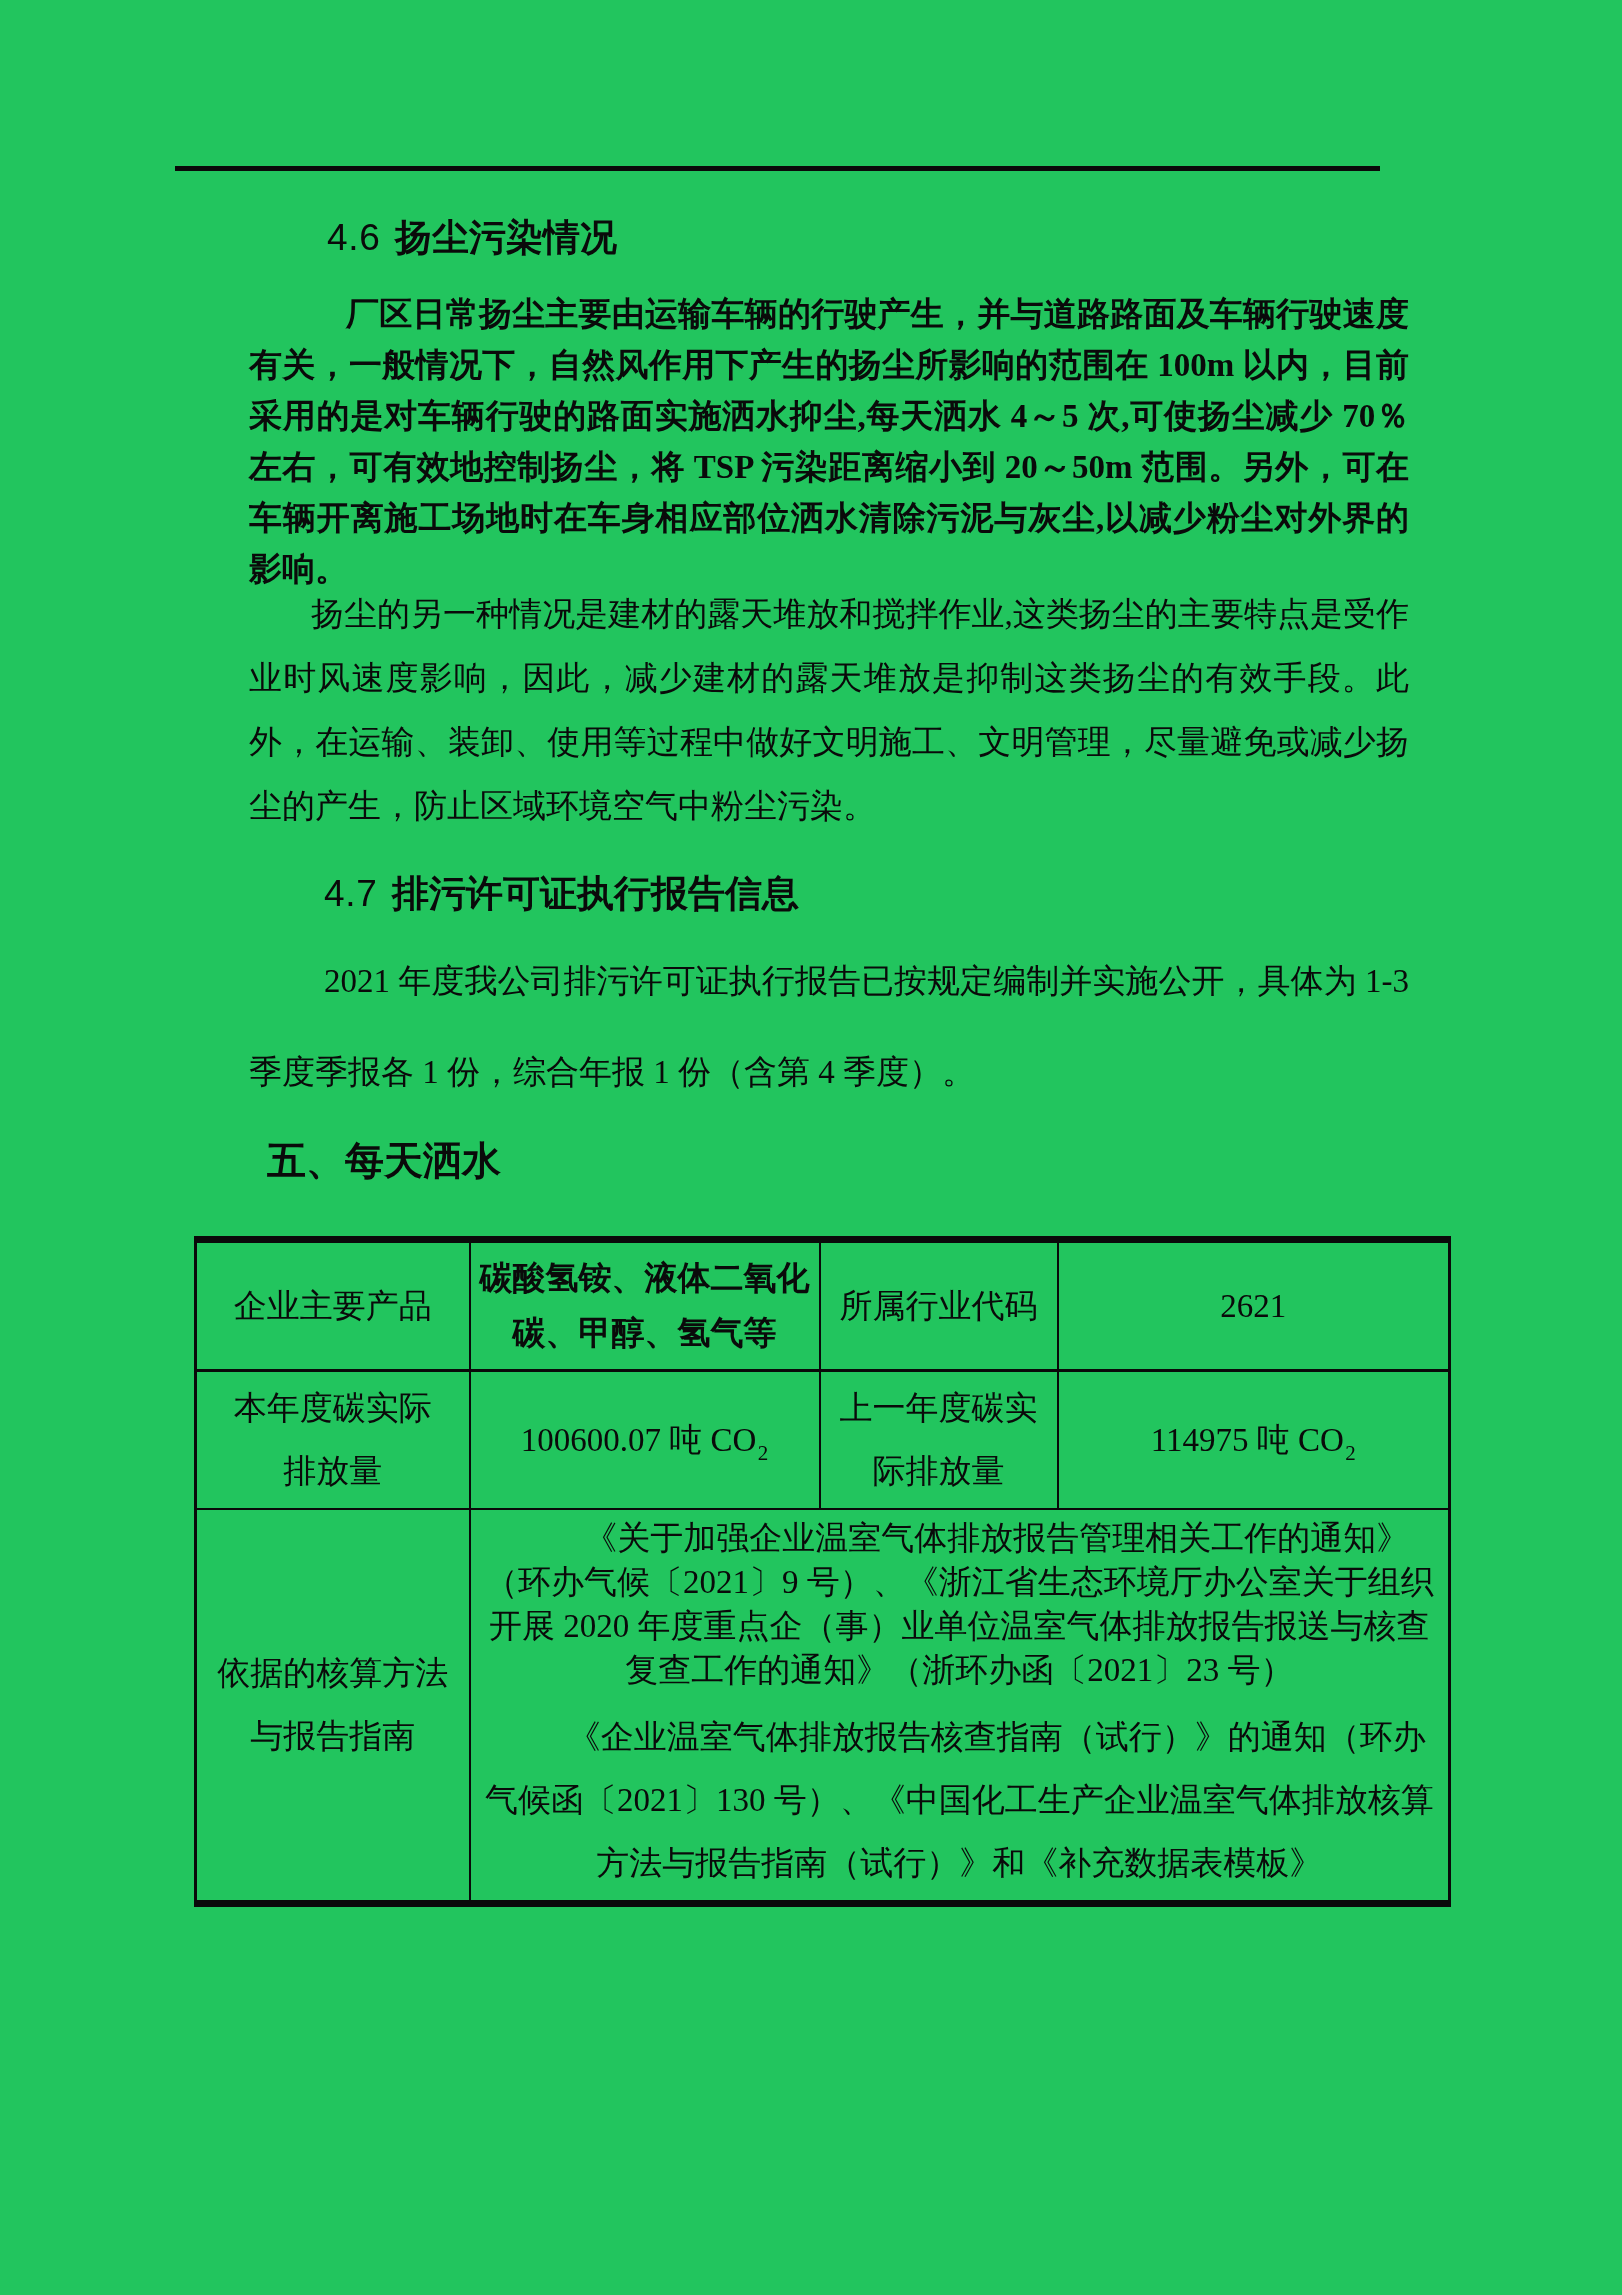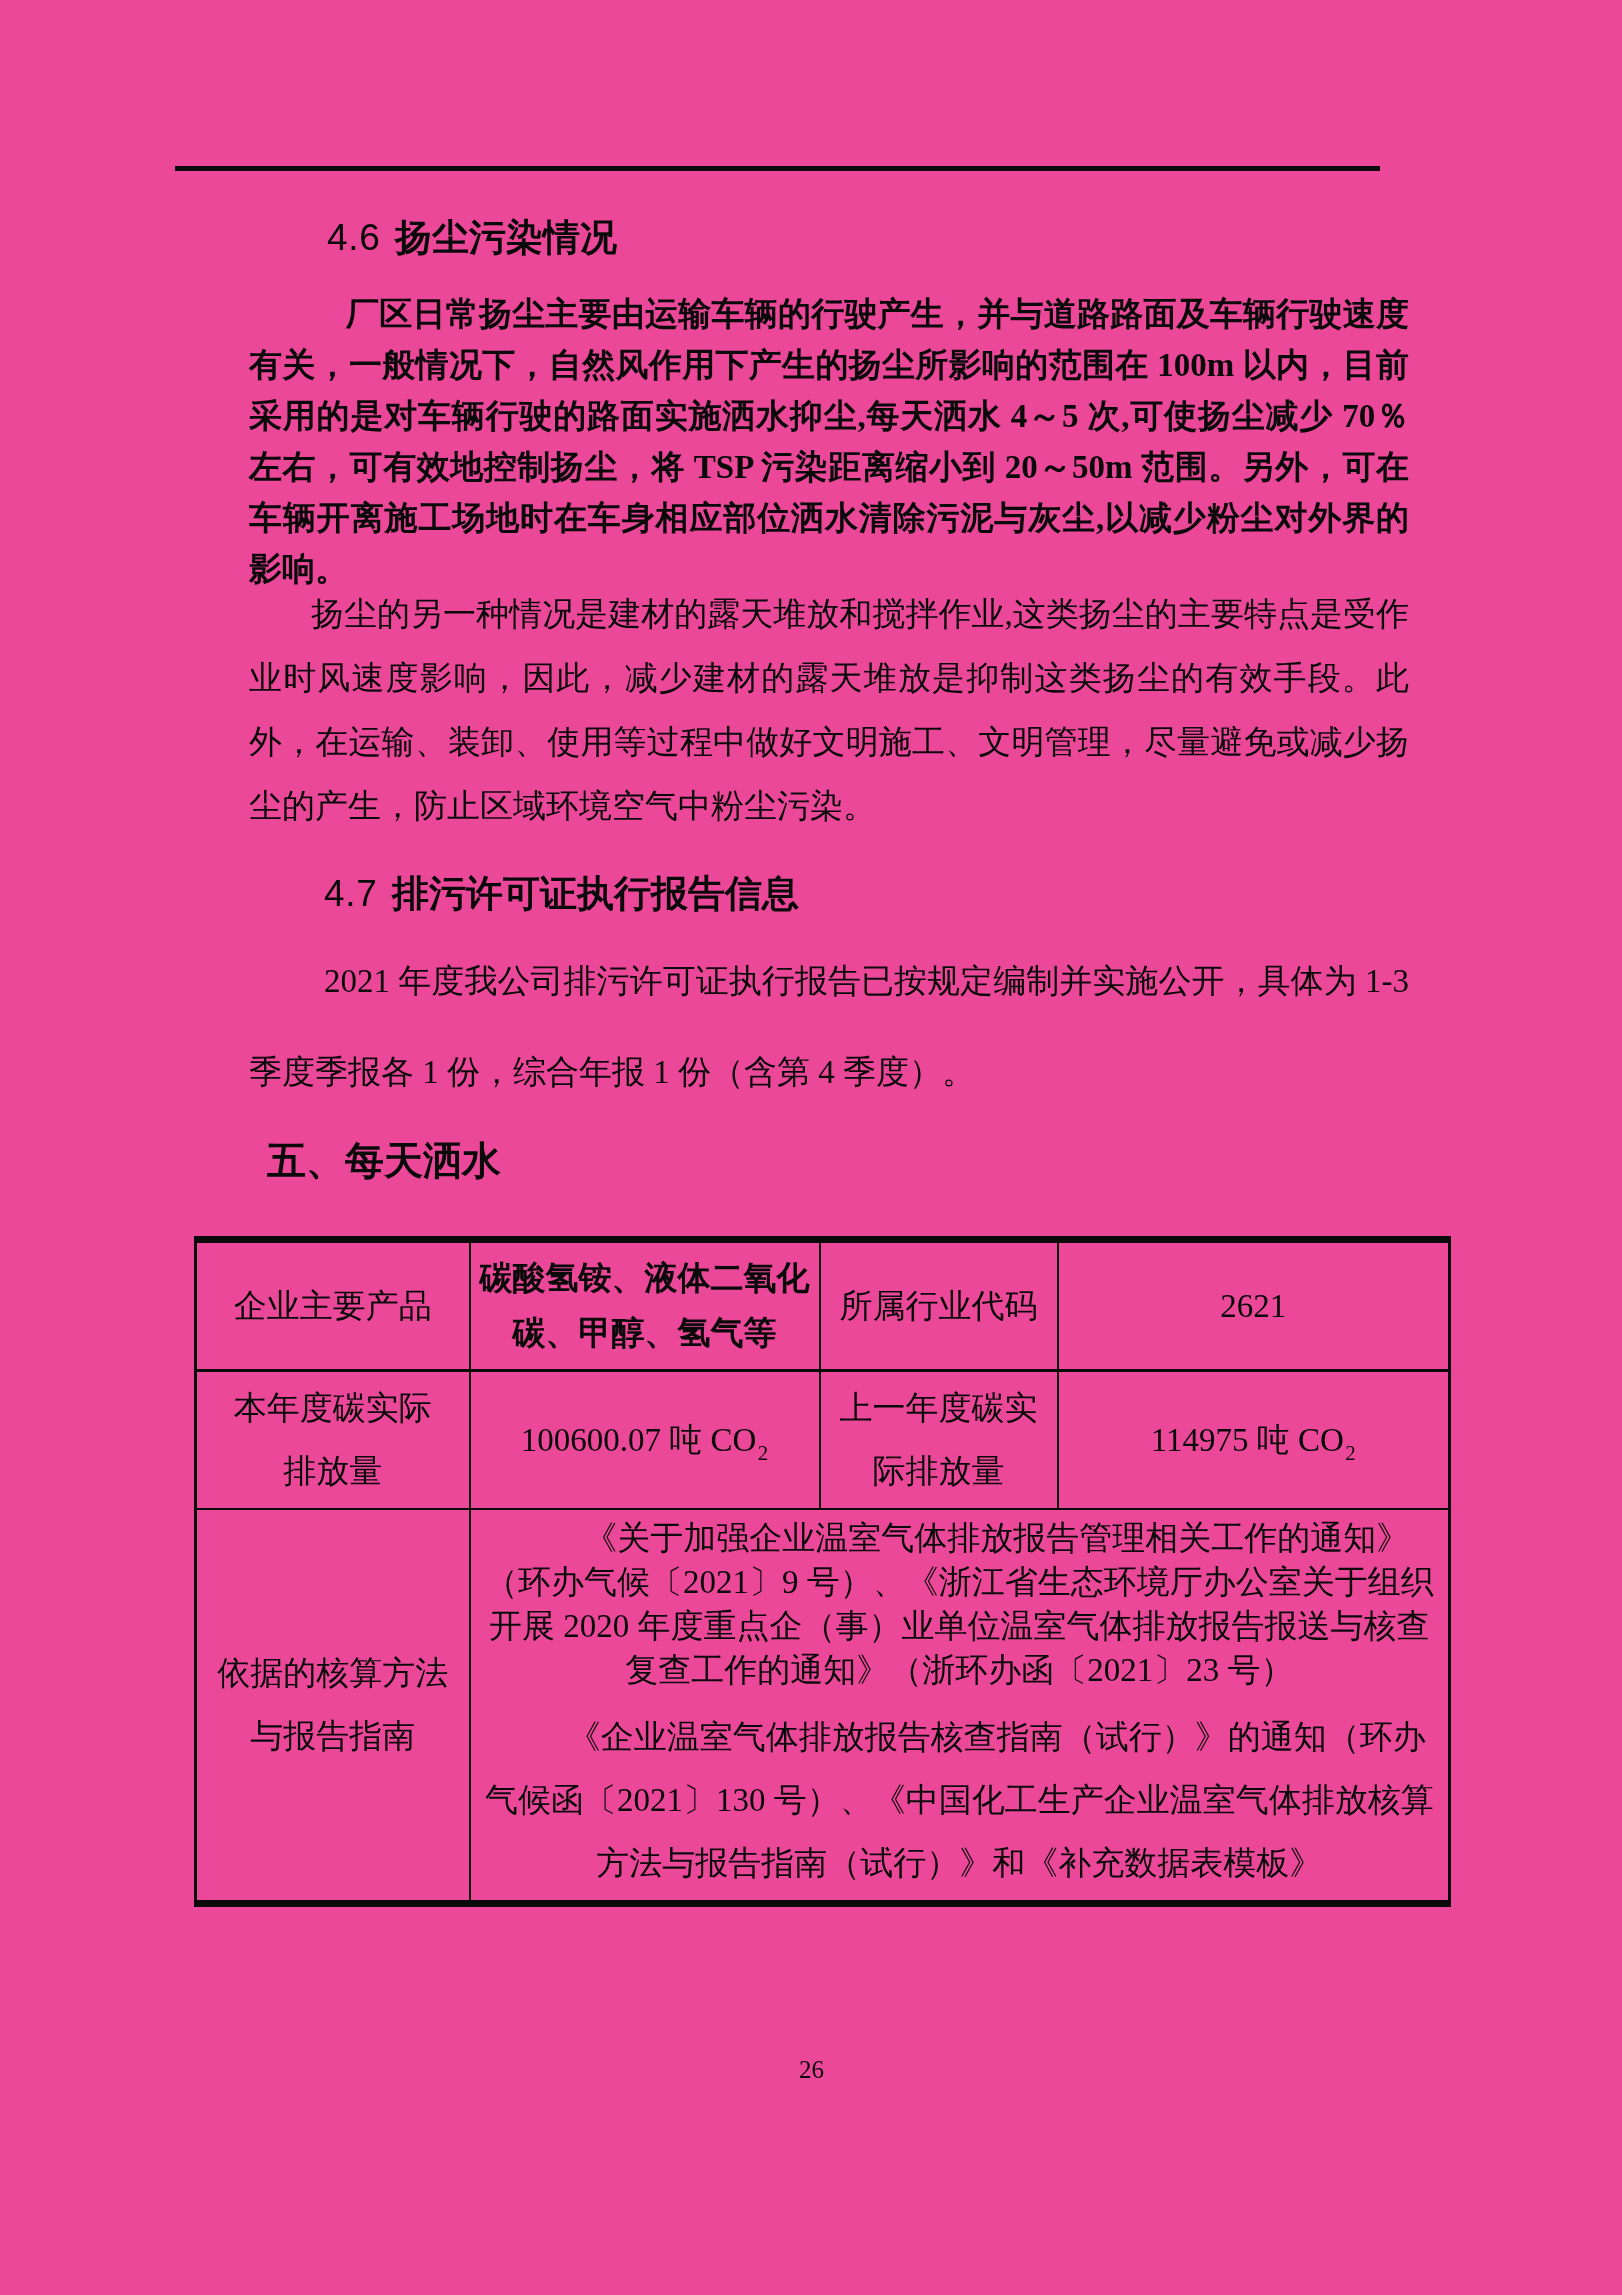--- a/index.html
+++ b/index.html
@@ -1,20 +1,20 @@
 <!DOCTYPE html>
 <html style="font-size:10.5px"><head>
 <meta charset="utf-8">
 <style>
   html,body { margin:0; padding:0; background:#888; }
   .page {
     position:relative;
     width:1623px; height:2295px;
     margin:0 auto;
-    background:#ec4899;
+    background:#22c55e;
     color:#0a0a0a;
     font-family:"Liberation Serif","DejaVu Serif",serif;
     overflow:hidden;
   }
 
   .header-rule {
     position:absolute; left:175px; top:166px;
     width:1205px; height:4.6px; background:#0a0a0a;
   }
 
@@ -150,16 +150,15 @@
         <div class="cell-line-tight">与报告指南</div>
       </td>
       <td class="methods-cell" colspan="3">
         <p class="methods-p1">《关于加强企业温室气体排放报告管理相关工作的通知》（环办气候〔2021〕9 号）、《浙江省生态环境厅办公室关于组织开展 2020 年度重点企（事）业单位温室气体排放报告报送与核查复查工作的通知》（浙环办函〔2021〕23 号）</p>
         <p class="methods-p2">《企业温室气体排放报告核查指南（试行）》的通知（环办气候函〔2021〕130 号）、《中国化工生产企业温室气体排放核算方法与报告指南（试行）》和《补充数据表模板》</p>
       </td>
     </tr>
   </tbody>
     </table>
 
-  <div class="page-number">26</div>
 
 </div>
 
 
 </body></html>

